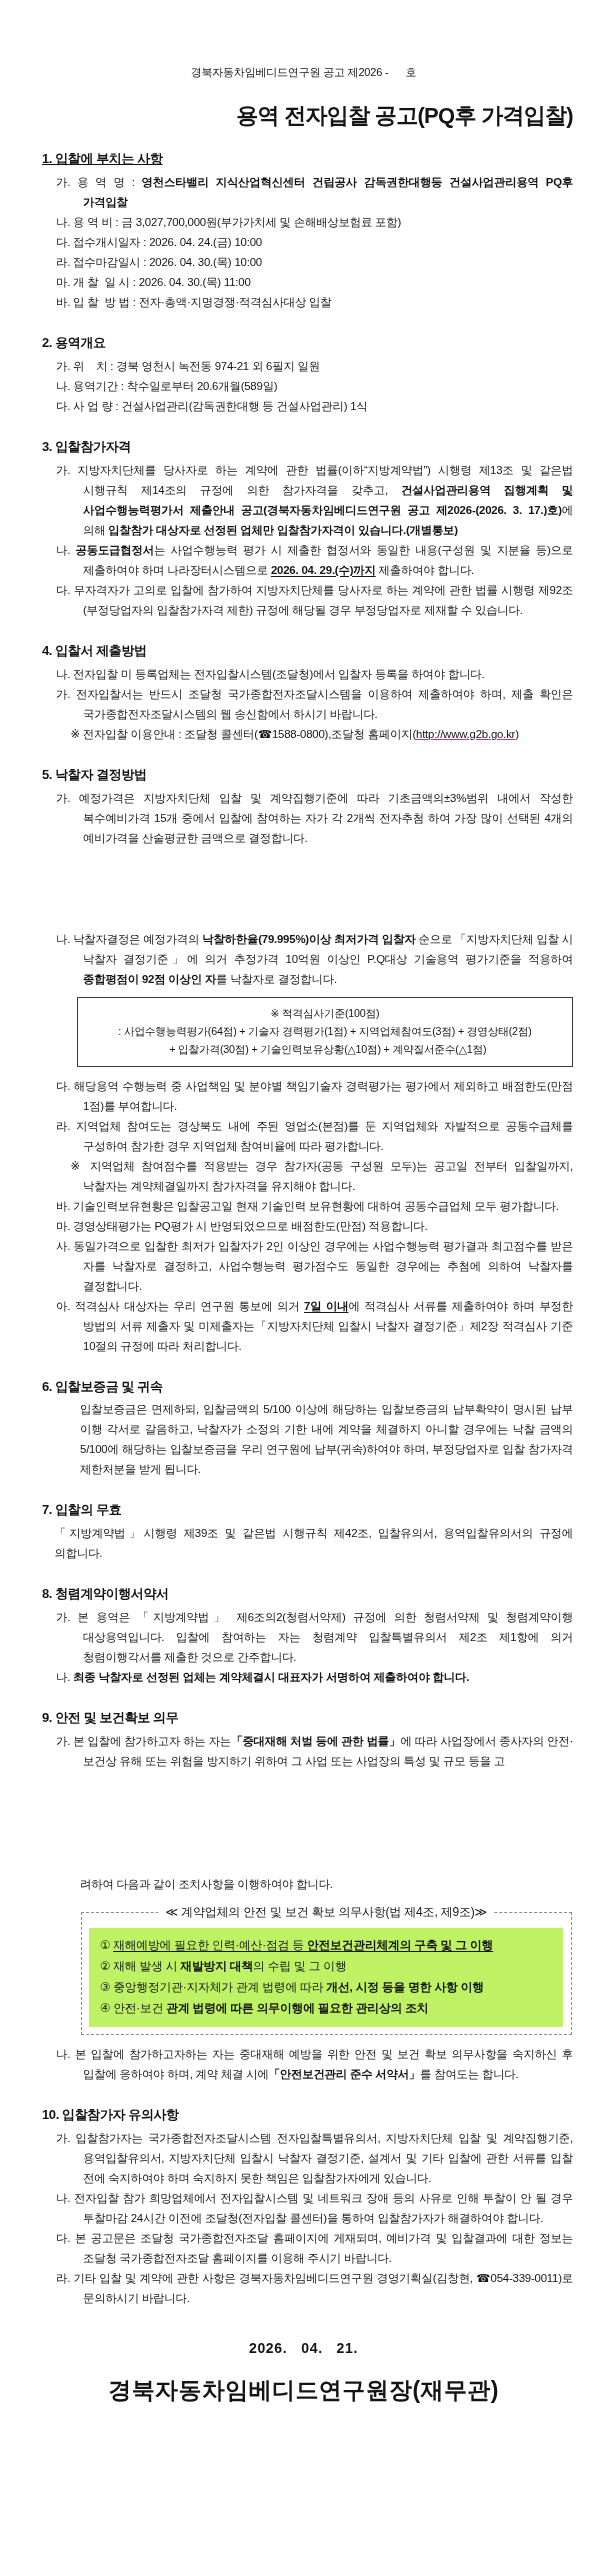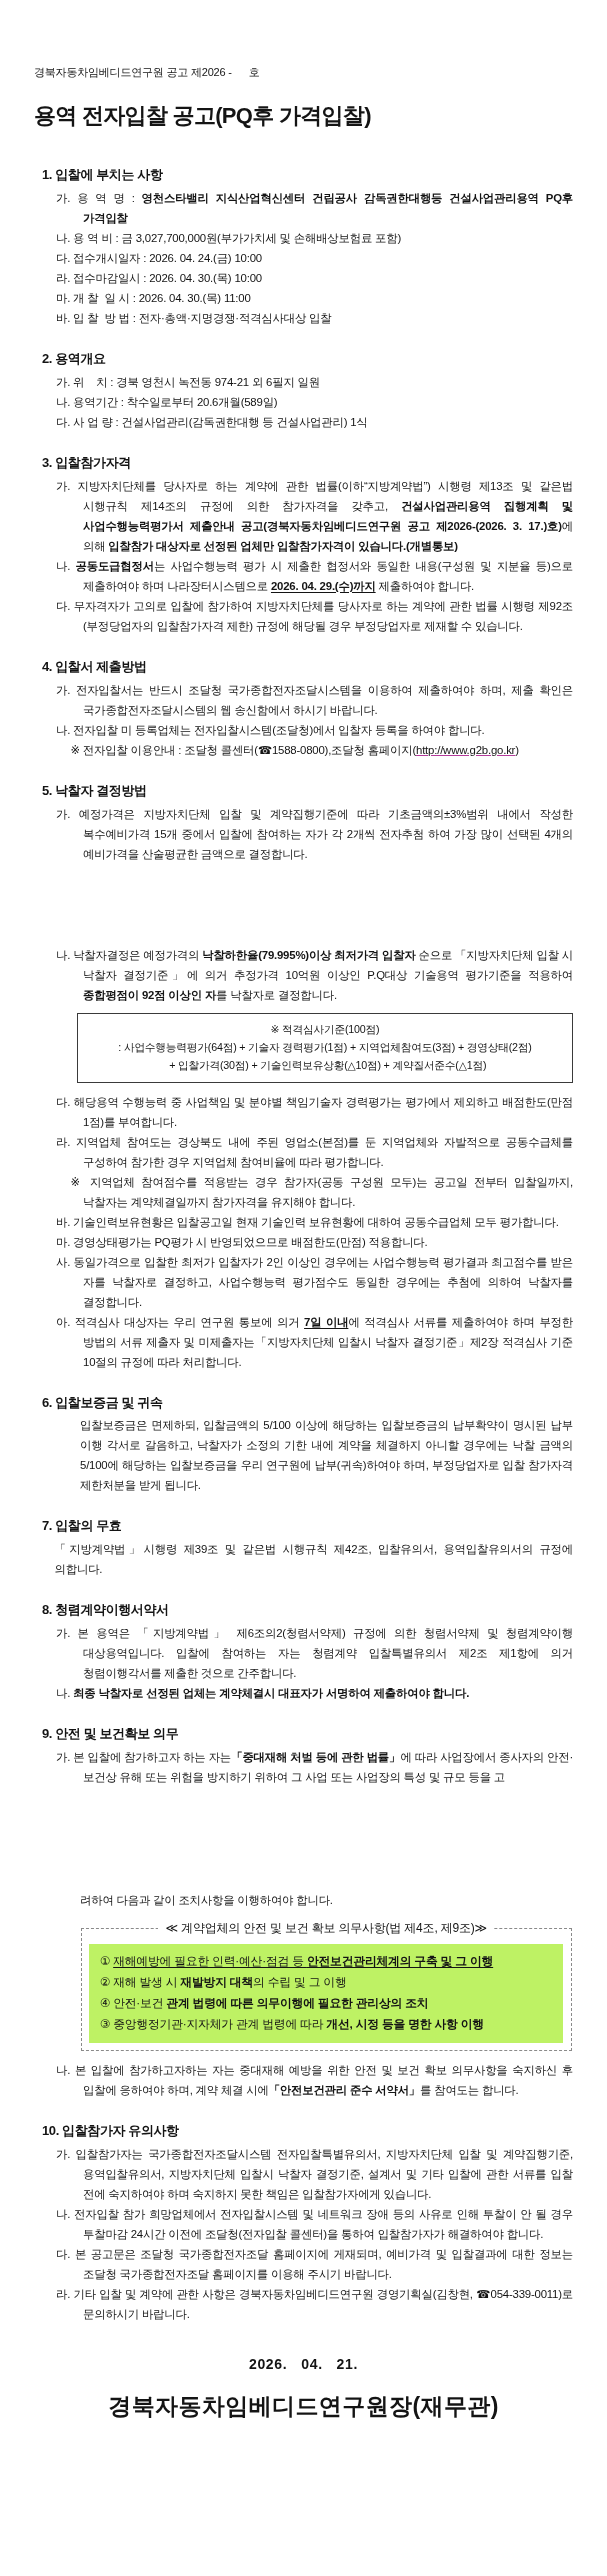--- a/index.html
+++ b/index.html
@@ -7,25 +7,25 @@
     position:relative;
     width:607px; height:2576px;
     background:#ffffff;
     color:#141414;
     font-family:"Liberation Sans","DejaVu Sans",sans-serif;
     box-sizing:border-box;
     padding:65px 34px 0 34px;
     overflow:hidden;
     letter-spacing:-0.2px;
   }
-  .doc-header { font-size:11px; line-height:14.7px; text-align:left; }
-  .doc-title  { font-size:22px; line-height:28px; font-weight:bold; text-align:left;
+  .doc-header { font-size:11px; line-height:14.7px; text-align:center; }
+  .doc-title  { font-size:22px; line-height:28px; font-weight:bold; text-align:right;
                 margin:22px 0 0 0; letter-spacing:-0.7px; }
   h2.sec { font-size:13px; font-weight:bold; line-height:17.6px; margin:22px 0 4.4px 8px; letter-spacing:-0.4px; }
-  h2.sec.first { margin-top:36px; }
+  h2.sec.first { margin-top:20px;text-decoration:underline; }
   p { margin:0; font-size:11.4px; line-height:20px; text-align:justify; word-break:keep-all; }
   .item  { padding-left:49px; text-indent:-27px; }
   .note  { padding-left:49px; text-indent:-12.5px; }
   .flat  { padding-left:46px; }
   .flat7 { padding-left:20.6px; }
   .b { font-weight:bold; }
   .u { text-decoration:underline; text-underline-offset:1.5px; }
   .link { text-decoration:underline; text-decoration-color:#b43a9b; text-decoration-thickness:1.1px; }
   .spacer-a { height:81px; }
   .spacer-b { height:103px; }
@@ -59,22 +59,22 @@
   <p class="item"><span>가. 위&nbsp;&nbsp;&nbsp;&nbsp;치 : 경북 영천시 녹전동 974-21 외 6필지 일원</span></p>
   <p class="item"><span>나. 용역기간 : 착수일로부터 20.6개월(589일)</span></p>
   <p class="item"><span>다. 사 업 량 : 건설사업관리(감독권한대행 등 건설사업관리) 1식</span></p>
 
   <h2 class="sec">3. 입찰참가자격</h2>
   <p class="item"><span>가. 지방자치단체를 당사자로 하는 계약에 관한 법률(이하“지방계약법”) 시행령 제13조 및 같은법 시행규칙 제14조의 규정에 의한 참가자격을 갖추고, </span><span class="b">건설사업관리용역 집행계획 및 사업수행능력평가서 제출안내 공고(경북자동차임베디드연구원 공고 제2026-(2026. 3. 17.)호)</span><span>에 의해 </span><span class="b">입찰참가 대상자로 선정된 업체만 입찰참가자격이 있습니다.(개별통보)</span></p>
   <p class="item"><span>나. </span><span class="b">공동도급협정서</span><span>는 사업수행능력 평가 시 제출한 협정서와 동일한 내용(구성원 및 지분율 등)으로 제출하여야 하며 나라장터시스템으로 </span><span class="b u">2026. 04. 29.(수)까지</span><span> 제출하여야 합니다.</span></p>
   <p class="item"><span>다. 무자격자가 고의로 입찰에 참가하여 지방자치단체를 당사자로 하는 계약에 관한 법률 시행령 제92조(부정당업자의 입찰참가자격 제한) 규정에 해당될 경우 부정당업자로 제재할 수 있습니다.</span></p>
 
   <h2 class="sec">4. 입찰서 제출방법</h2>
+  <p class="item"><span>나. 전자입찰 미 등록업체는 전자입찰시스템(조달청)에서  입찰자 등록을 하여야 합니다.</span></p>
   <p class="item"><span>가. 전자입찰서는 반드시 조달청 국가종합전자조달시스템을 이용하여 제출하여야 하며, 제출 확인은 국가종합전자조달시스템의 웹 송신함에서 하시기 바랍니다.</span></p>
-  <p class="item"><span>나. 전자입찰 미 등록업체는 전자입찰시스템(조달청)에서  입찰자 등록을 하여야 합니다.</span></p>
   <p class="note"><span>※ 전자입찰 이용안내 : 조달청 콜센터(☎1588-0800),조달청 홈페이지(</span><span class="link">http://www.g2b.go.kr</span><span>)</span></p>
 
   <h2 class="sec">5. 낙찰자 결정방법</h2>
   <p class="item"><span>가. 예정가격은 지방자치단체 입찰 및 계약집행기준에 따라 기초금액의±3%범위 내에서 작성한 복수예비가격 15개 중에서 입찰에 참여하는 자가 각 2개씩 전자추첨 하여 가장 많이 선택된 4개의 예비가격을 산술평균한 금액으로 결정합니다.</span></p>
   <div class="spacer-a"></div>
   <p class="item"><span>나. 낙찰자결정은  예정가격의 </span><span class="b">낙찰하한율(79.995%)이상 최저가격 입찰자</span><span> 순으로 「지방자치단체 입찰 시 낙찰자 결정기준」에 의거 추정가격 10억원 이상인 P.Q대상 기술용역 평가기준을 적용하여 </span><span class="b">종합평점이 92점 이상인 자</span><span>를 낙찰자로 결정합니다.</span></p>
 
   <div class="score-box">
     <p>※ 적격심사기준(100점)</p>
     <p> : 사업수행능력평가(64점) + 기술자  경력평가(1점) + 지역업체참여도(3점) + 경영상태(2점)</p>
@@ -102,22 +102,22 @@
   <h2 class="sec">9. 안전 및 보건확보 의무</h2>
   <p class="item"><span>가. 본 입찰에 참가하고자 하는 자는</span><span class="b">「중대재해 처벌 등에 관한 법률」</span><span>에 따라 사업장에서 종사자의 안전·보건상 유해 또는 위험을 방지하기 위하여 그 사업 또는 사업장의 특성 및 규모 등을  고</span></p>
   <div class="spacer-b"></div>
   <p class="flat"><span>려하여 다음과 같이 조치사항을 이행하여야 합니다.</span></p>
 
   <div class="duty-box">
     <div class="duty-title">≪ 계약업체의 안전 및 보건 확보 의무사항(법 제4조, 제9조)≫</div>
     <div class="duty-list">
       <p><span>① </span><span class="u">재해예방에 필요한 인력·예산·점검 등 </span><span class="b u">안전보건관리체계의 구축 및 그 이행</span></p>
       <p><span>② 재해 발생 시 </span><span class="b">재발방지 대책</span><span>의 수립 및 그 이행</span></p>
+      <p><span>③ 중앙행정기관·지자체가 관계 법령에 따라 </span><span class="b">개선, 시정 등을 명한 사항 이행</span></p>
       <p><span>④ 안전·보건 </span><span class="b">관계 법령에 따른 의무이행에 필요한 관리상의 조치</span></p>
-      <p><span>③ 중앙행정기관·지자체가 관계 법령에 따라 </span><span class="b">개선, 시정 등을 명한 사항 이행</span></p>
     </div>
   </div>
 
   <p class="item" style="margin-top:8.8px"><span>나. 본 입찰에 참가하고자하는 자는 중대재해 예방을 위한 안전 및 보건 확보 의무사항을 숙지하신 후 입찰에 응하여야 하며, 계약 체결 시에</span><span class="b">「안전보건관리 준수 서약서」</span><span>를 참여도는 합니다.</span></p>
 
   <h2 class="sec">10. 입찰참가자 유의사항</h2>
   <p class="item"><span>가. 입찰참가자는  국가종합전자조달시스템 전자입찰특별유의서, 지방자치단체 입찰 및 계약집행기준, 용역입찰유의서, 지방자치단체 입찰시 낙찰자 결정기준, 설계서 및 기타 입찰에 관한 서류를 입찰 전에 숙지하여야 하며 숙지하지 못한 책임은 입찰참가자에게 있습니다.</span></p>
   <p class="item"><span>나. 전자입찰 참가 희망업체에서 전자입찰시스템 및 네트워크 장애 등의 사유로 인해 투찰이 안 될 경우 투찰마감 24시간 이전에 조달청(전자입찰 콜센터)을 통하여 입찰참가자가 해결하여야 합니다.</span></p>
   <p class="item"><span>다. 본 공고문은 조달청 국가종합전자조달 홈페이지에 게재되며, 예비가격 및 입찰결과에 대한 정보는 조달청 국가종합전자조달 홈페이지를 이용해 주시기 바랍니다.</span></p>
   <p class="item"><span>라. 기타 입찰 및 계약에 관한 사항은 경북자동차임베디드연구원 경영기획실(김창현, ☎054-339-0011)로 문의하시기 바랍니다.</span></p>

